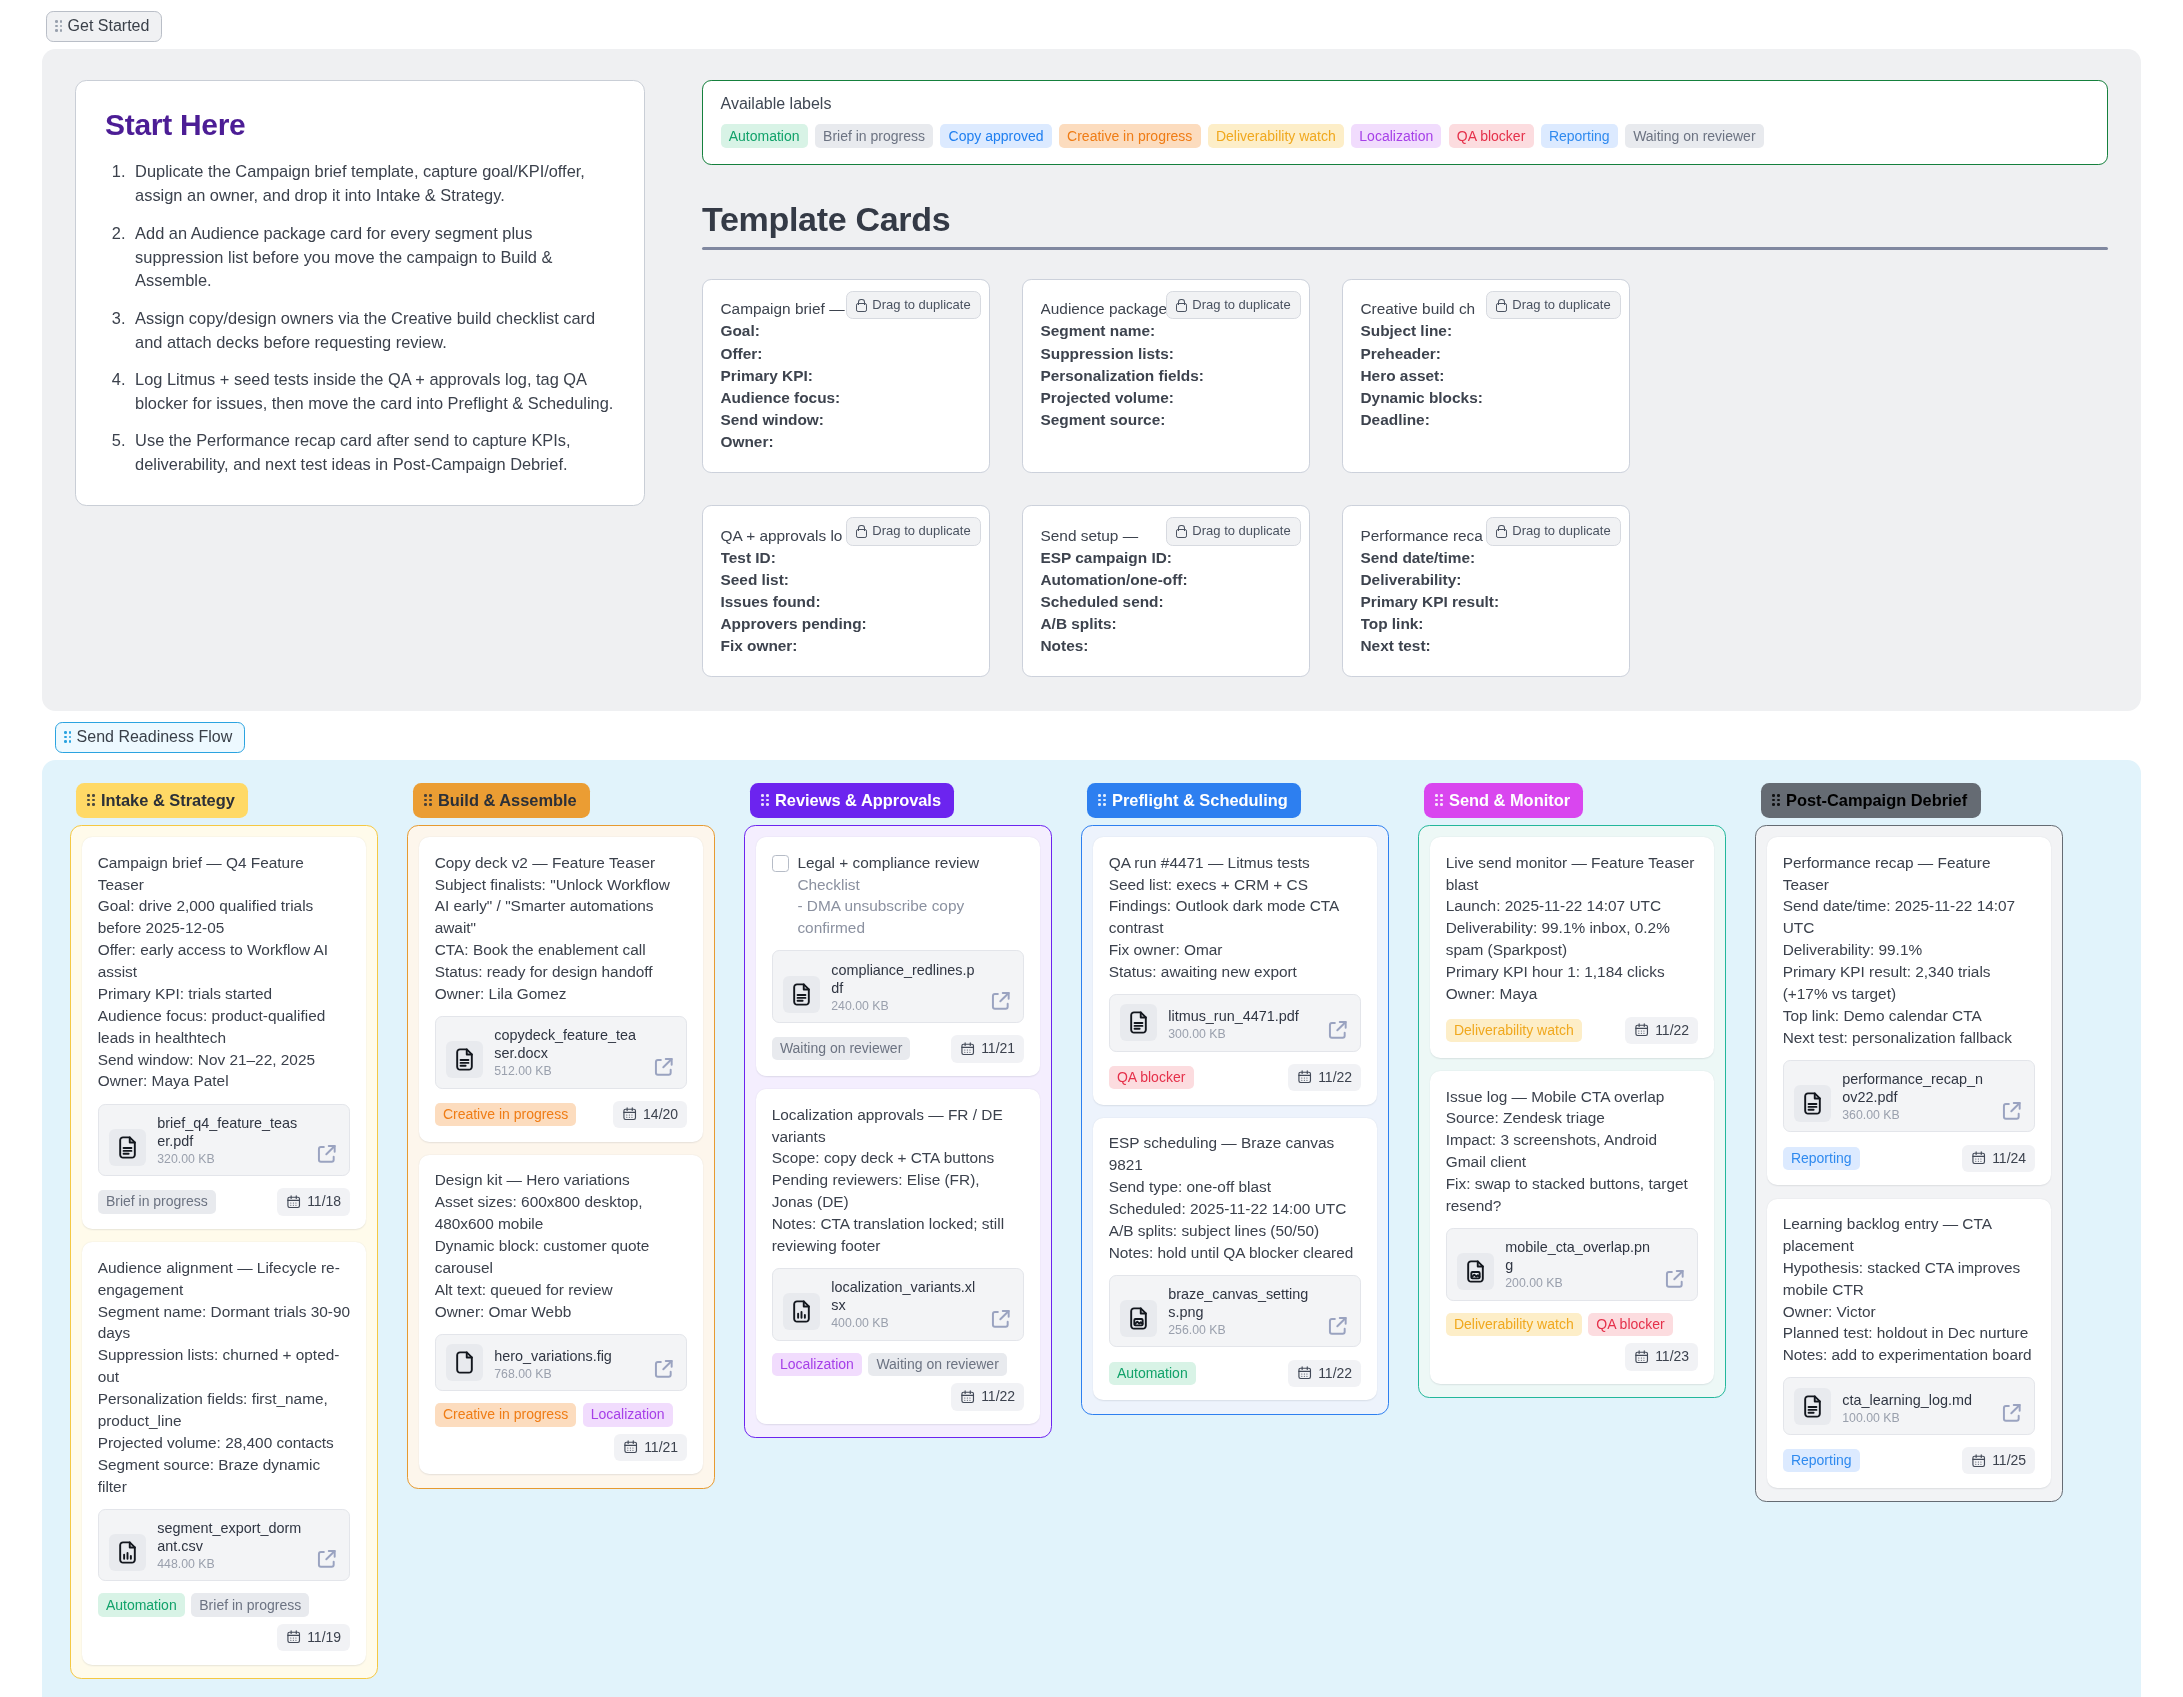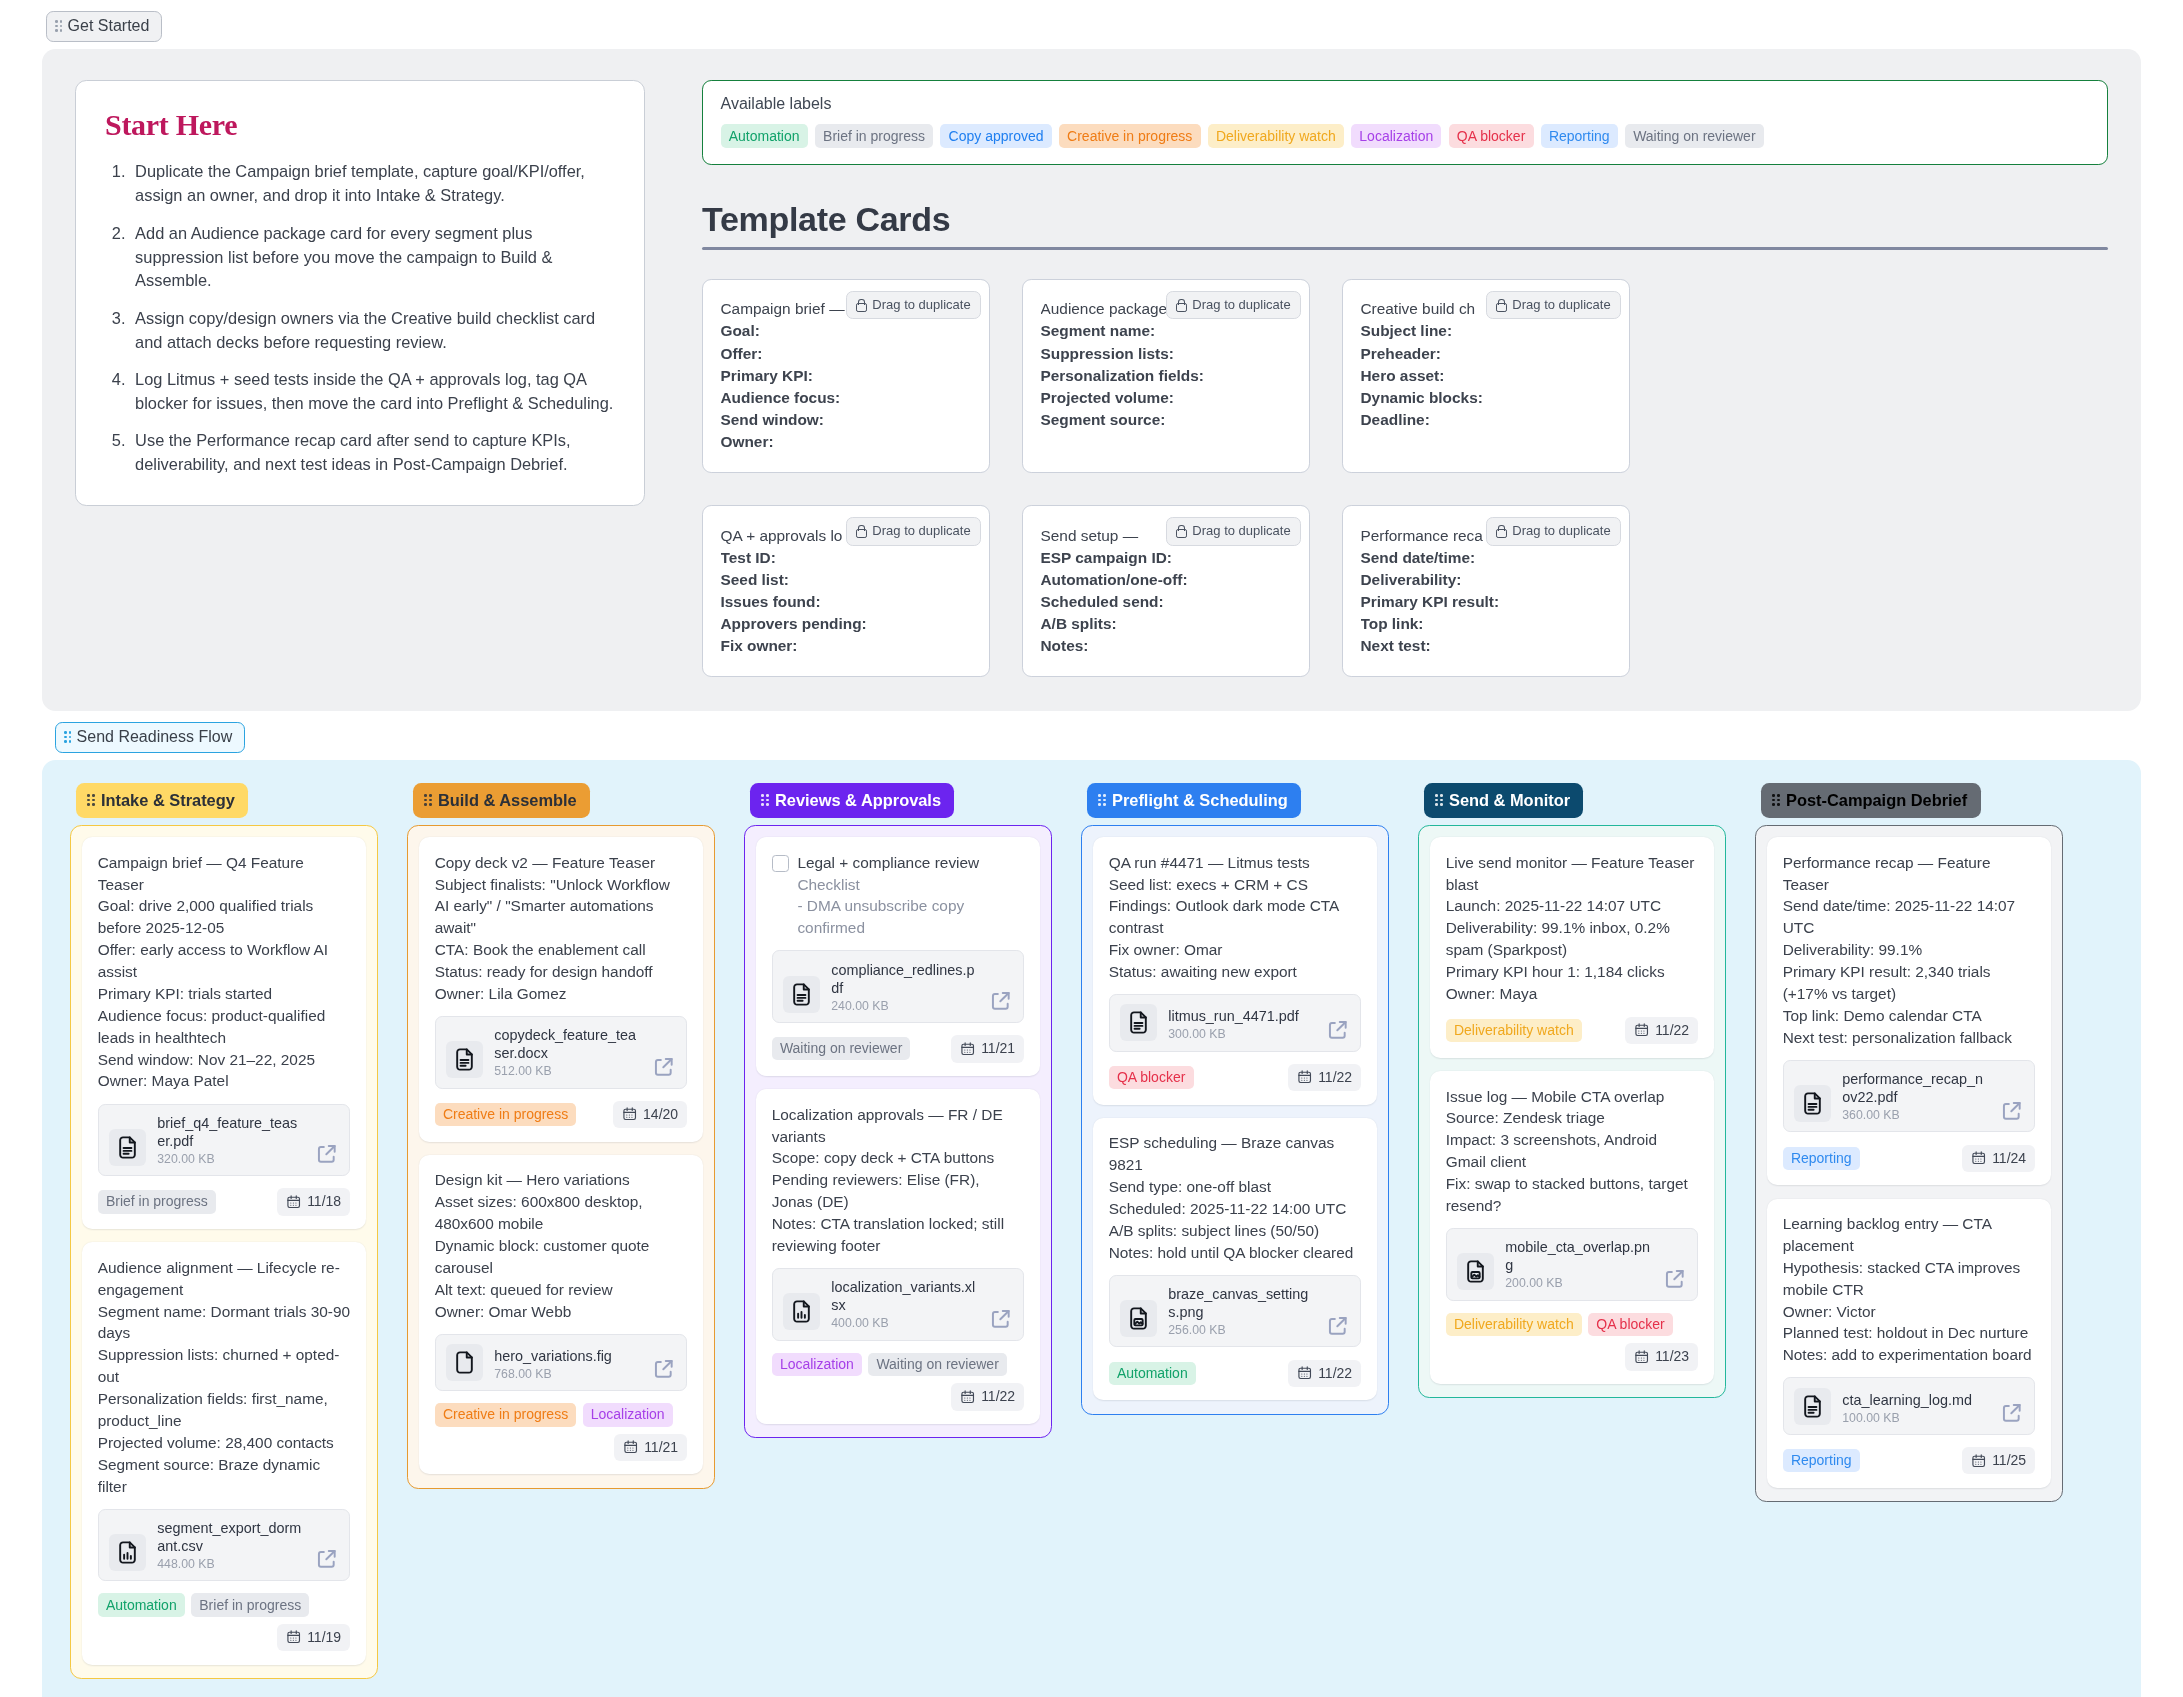--- a/index.html
+++ b/index.html
@@ -54,23 +54,22 @@
     flex: 0 0 570px;
     background: #ffffff;
     border: 1px solid #c9ced6;
     border-radius: 11.3px;
     padding: 27px 29px 28px 29px;
   }
   .start-here-card h2 {
     font-size: 30px;
     font-weight: 700;
     letter-spacing: -0.3px;
-    color: #be185d;
+    color: #4c1d95;
     margin-bottom: 18.5px;
-    font-family: Liberation Serif, serif;
   }
   .start-here-card ol {
     margin-left: 25px;
     font-size: 16.4px;
     line-height: 1.46;
     color: #3b414c;
   }
   .start-here-card li { margin-bottom: 13.4px; padding-left: 5.1px; }
   .start-here-card li:last-child { margin-bottom: 0; }
 
@@ -747,21 +746,21 @@
               <svg class="cal-ico" viewBox="0 0 24 24" fill="none" stroke="#424957" stroke-width="1.8" stroke-linecap="round">
                 <rect x="3" y="5" width="18" height="16" rx="2.5"></rect>
                 <path d="M3 10h18M8 3v4M16 3v4"></path>
                 <path d="M7.5 14h.01M11.5 14h.01M15.5 14h.01M7.5 17.5h.01M11.5 17.5h.01M15.5 17.5h.01"></path>
               </svg>
               <span>11/22</span>
             </span>
           </div>
         </div>
       </div></div>
-    <div class="column"><div class="col-header" style="background:#0c4a6e;color:#ffffff">
+    <div class="column"><div class="col-header" style="background:#d946ef;color:#ffffff">
         <span class="grip">
           <i></i>
           <i></i>
           <i></i>
           <i></i>
           <i></i>
           <i></i>
         </span>
         <span>Send &amp; Monitor</span>
       </div><div class="col-body" style="background:#edf8f6;border-color:#23b79b">

